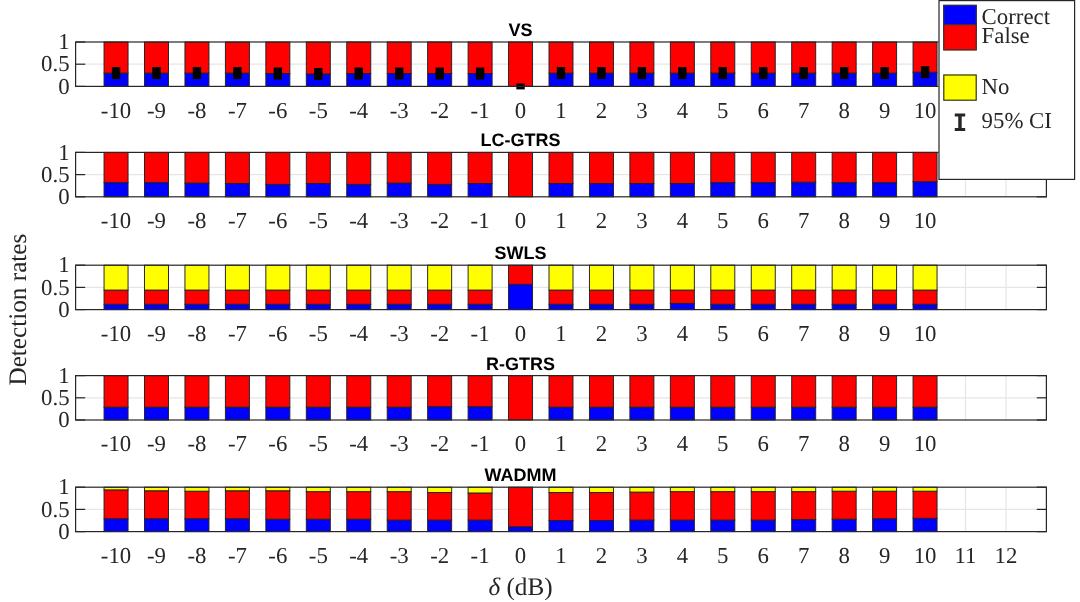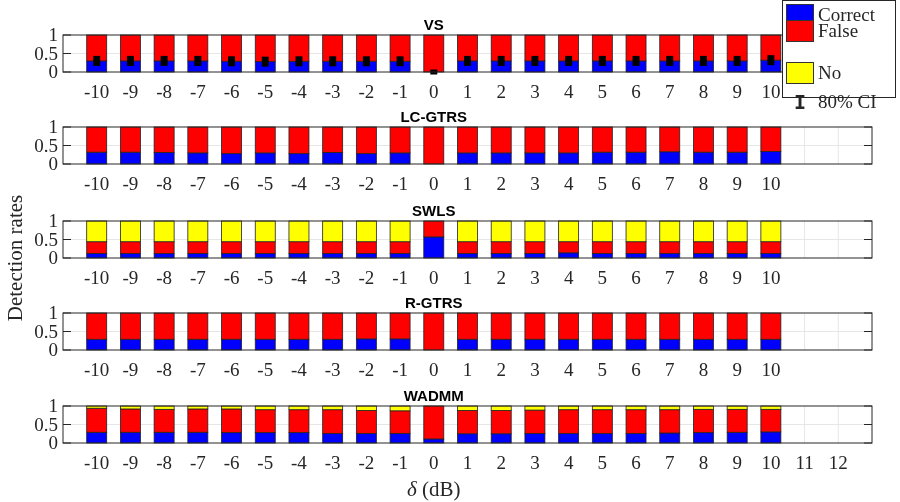--- a/index.html
+++ b/index.html
@@ -1,21 +1,21 @@
 <!DOCTYPE html>
 <html><head>
 <meta charset="utf-8">
 <style>
   html, body { margin:0; padding:0; background:#ffffff; }
   body { width:900px; height:502px; position:relative; overflow:hidden; font-family:"Liberation Serif","DejaVu Serif",serif; }
   #chart { position:absolute; left:0; top:0; }
   .ptitle { font-family:"Liberation Sans","DejaVu Sans",sans-serif; font-weight:bold; font-size:15px; fill:#000; }
   .tick { font-family:"Liberation Serif","DejaVu Serif",serif; font-size:19px; fill:#262626; }
   .ylab { font-family:"Liberation Serif","DejaVu Serif",serif; font-size:21px; fill:#262626; }
-  .legend { position:absolute; left:782px; top:0px; width:114px; height:98px; background:#fff; border:1px solid #262626; box-sizing:border-box; }
+  .legend { position:absolute; left:782px; top:0px; width:114px; height:150px; background:#fff; border:1px solid #262626; box-sizing:border-box; }
   .leg-item { position:absolute; left:3px; height:24px; display:flex; align-items:center; font-size:19px; color:#262626; }
   .leg-swatch { width:28px; height:22px; border:1px solid #333; box-sizing:border-box; margin-right:4px; }
   .leg-ci { width:28px; text-align:center; font-weight:bold; font-family:"DejaVu Sans Mono",monospace; font-size:20px; margin-right:4px; }
 </style>
 </head>
 <body>
 
 <svg id="chart" width="900" height="502">
     <g>
       <rect x="63" y="35" width="809" height="37" fill="#fff" stroke="none"></rect>
@@ -699,15 +699,15 @@
   <div class="leg-item" style="top:18px">
     <div class="leg-swatch" style="background:#ff0000"></div>
     <span>False</span>
   </div>
   <div class="leg-item" style="top:60px">
     <div class="leg-swatch" style="background:#ffff00"></div>
     <span>No</span>
   </div>
   <div class="leg-item" style="top:89px">
     <div class="leg-ci">I</div>
-    <span>80% CI</span>
+    <span>95% CI</span>
   </div>
 </div>
 
 </body></html>

